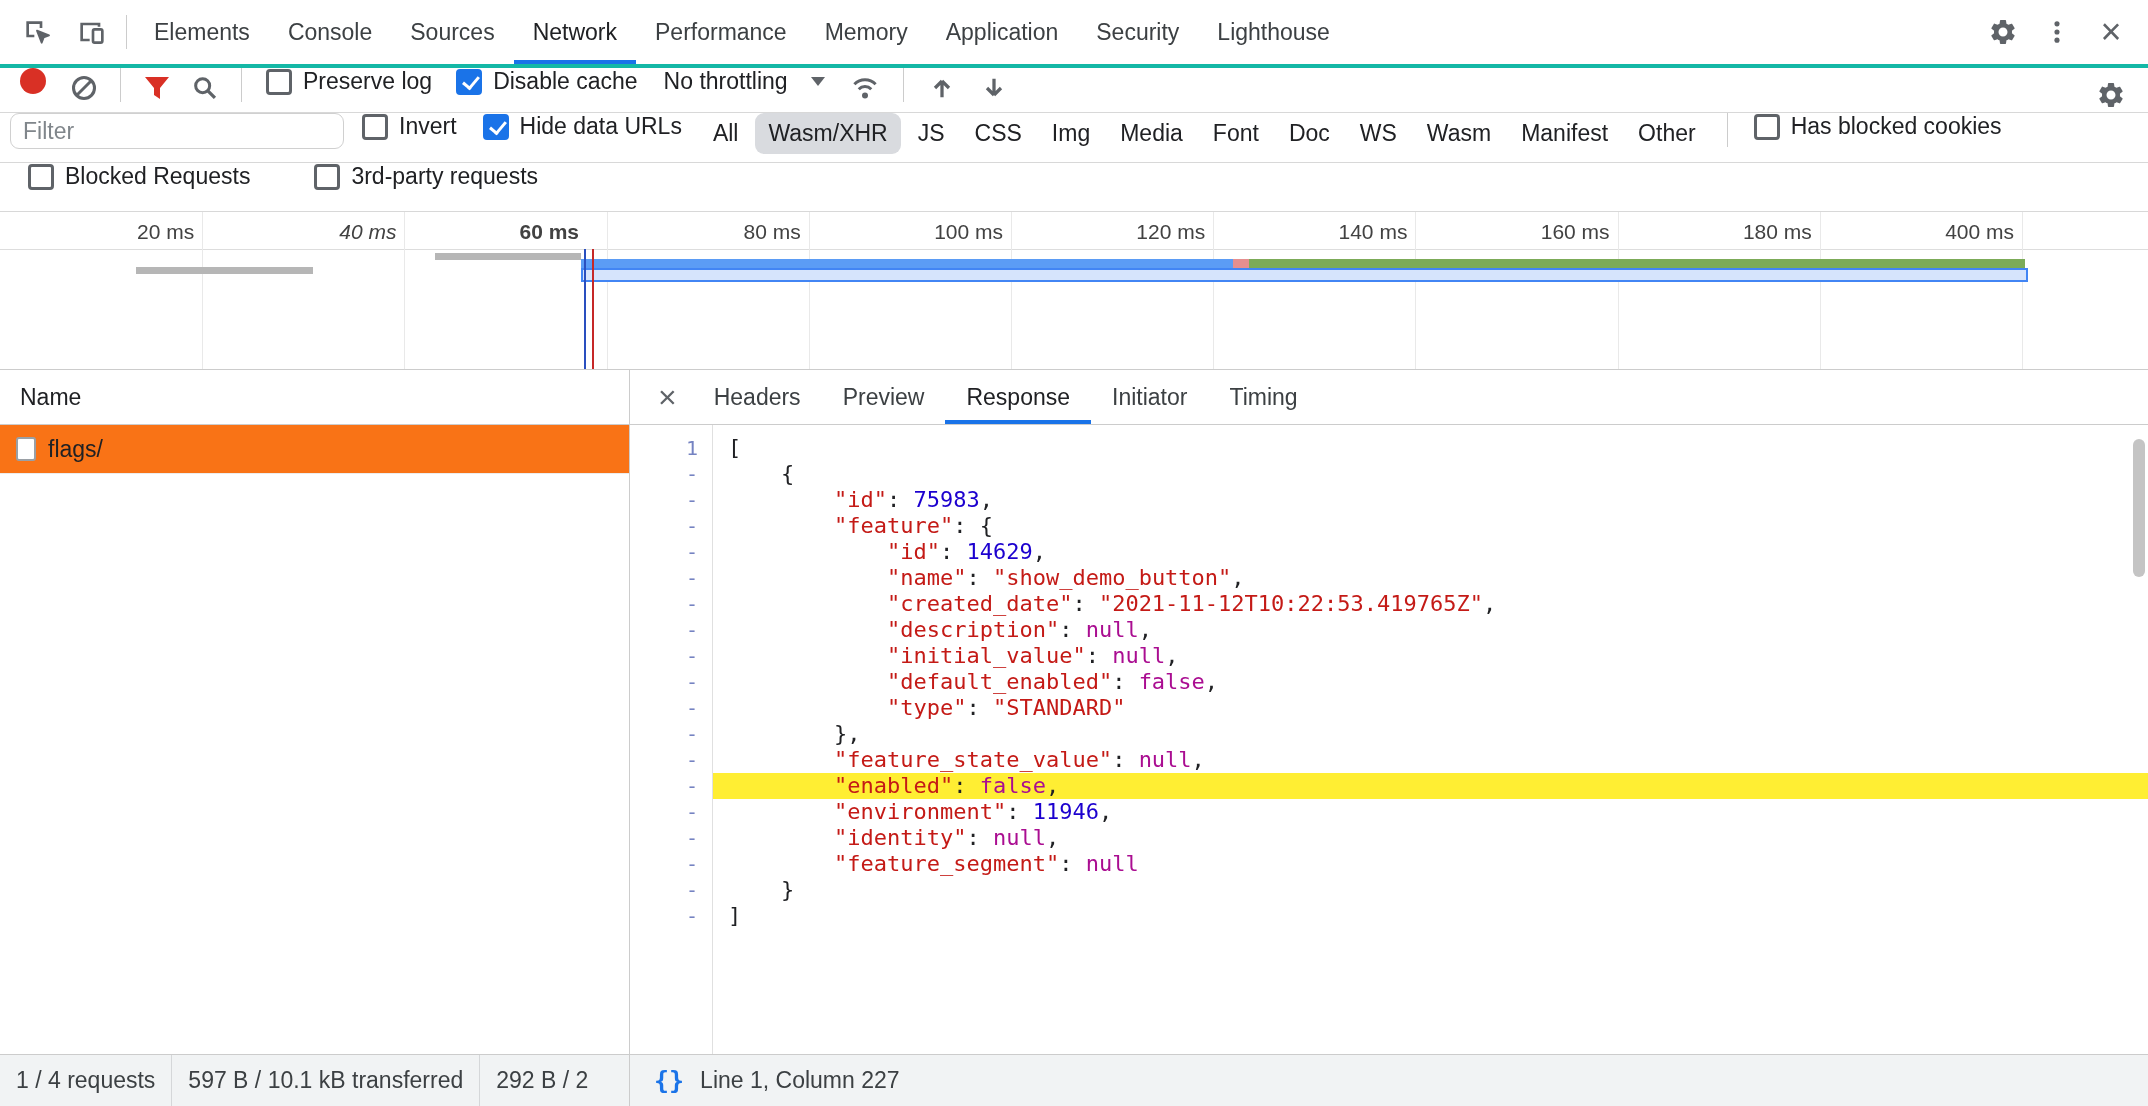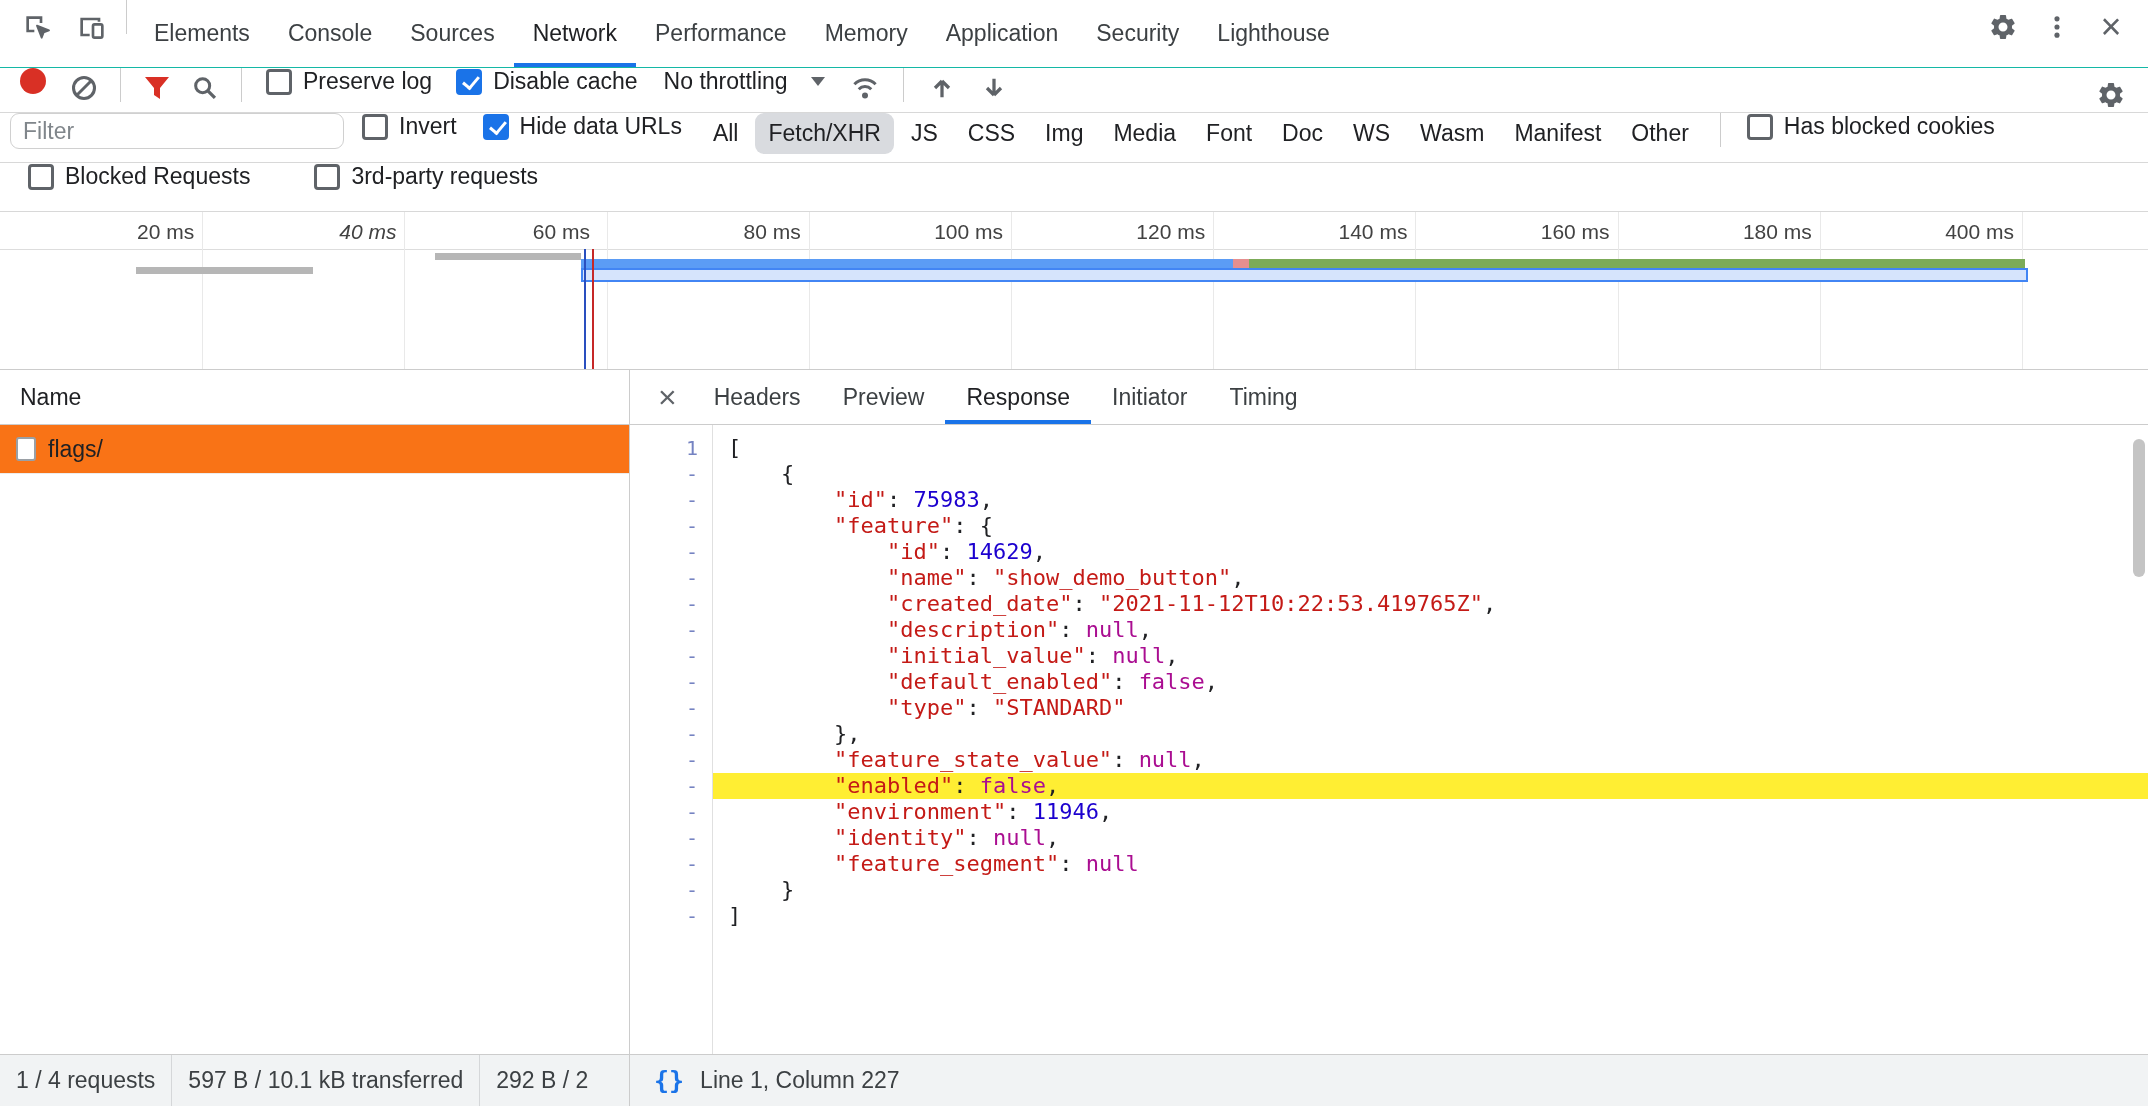--- a/index.html
+++ b/index.html
@@ -1,20 +1,20 @@
 <!DOCTYPE html>
 <html><head>
 <meta charset="utf-8">
 <style>
 *{box-sizing:border-box;margin:0;padding:0}
 html,body{width:2148px;height:1106px}
 body{font-family:"Liberation Sans",sans-serif;color:#202124;background:#fff;overflow:hidden}
 .devtools{width:2148px;height:1106px;display:flex;flex-direction:column;background:#fff}
 
-.tabbar{height:68px;display:flex;border-bottom:1px solid #14b8a6;padding:0 10px;flex:none}
+.tabbar{height:68px;display:flex;align-items:center;border-bottom:4px solid #14b8a6;padding:0 10px;flex:none}
 .icon-btn{width:54px;height:54px;display:flex;align-items:center;justify-content:center;flex:none}
 .vsep{width:1px;height:34px;background:#ccc;margin:0 8px;flex:none}
 .main-tabs{display:flex;height:100%}
 .main-tab{padding:0 19px;display:flex;align-items:center;font-size:23px;color:#3c4043;white-space:nowrap}
 .main-tab.active{box-shadow:inset 0 -4px 0 0 #1a73e8;color:#202124}
 .spacer{flex:1}
 .close-x{font-size:36px;color:#5f6368;line-height:1}
 
 .toolbar{display:flex;align-items:flex-start;border-bottom:1px solid #d8d8d8;flex:none;padding:0 10px}
 .row2{height:45px;gap:8px}
@@ -178,21 +178,21 @@
     <label class="cb-label">
       <span class="cb"></span>
       <span>Invert</span>
     </label>
     <label class="cb-label">
       <span class="cb checked"></span>
       <span>Hide data URLs</span>
     </label>
     <div class="type-pills" id="type-pills">
         <div class="pill">All</div>
-        <div class="pill active">Fetch/XHR</div>
+        <div class="pill active">Wasm/XHR</div>
         <div class="pill">JS</div>
         <div class="pill">CSS</div>
         <div class="pill">Img</div>
         <div class="pill">Media</div>
         <div class="pill">Font</div>
         <div class="pill">Doc</div>
         <div class="pill">WS</div>
         <div class="pill">Wasm</div>
         <div class="pill">Manifest</div>
         <div class="pill">Other</div>
@@ -215,21 +215,21 @@
     </label>
   </div>
 
   <div class="overview" id="overview">
     <div class="ruler-line"></div>
   <div class="gridline" style="left: 202.2px;"></div>
       <div class="tick-label" style="left: 44.2px;">20 ms</div>
       <div class="gridline" style="left: 404.4px;"></div>
       <div class="tick-label" style="left: 246.4px; font-style: italic;">40 ms</div>
       <div class="gridline" style="left: 606.6px;"></div>
-      <div class="tick-label" style="left: 440px;">60 ms</div>
+      <div class="tick-label" style="left: 429px; font-weight: bold;">60 ms</div>
       <div class="gridline" style="left: 808.8px;"></div>
       <div class="tick-label" style="left: 650.8px;">80 ms</div>
       <div class="gridline" style="left: 1011px;"></div>
       <div class="tick-label" style="left: 853px;">100 ms</div>
       <div class="gridline" style="left: 1213.2px;"></div>
       <div class="tick-label" style="left: 1055.2px;">120 ms</div>
       <div class="gridline" style="left: 1415.4px;"></div>
       <div class="tick-label" style="left: 1257.4px;">140 ms</div>
       <div class="gridline" style="left: 1617.6px;"></div>
       <div class="tick-label" style="left: 1459.6px;">160 ms</div>

